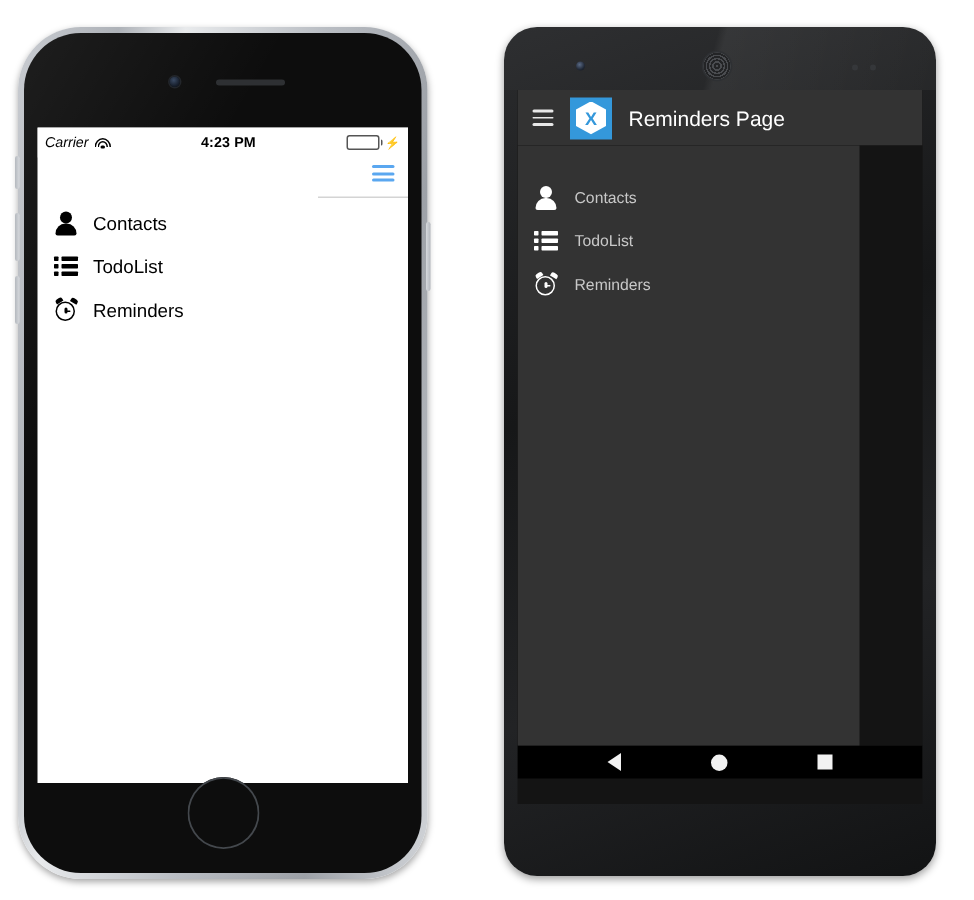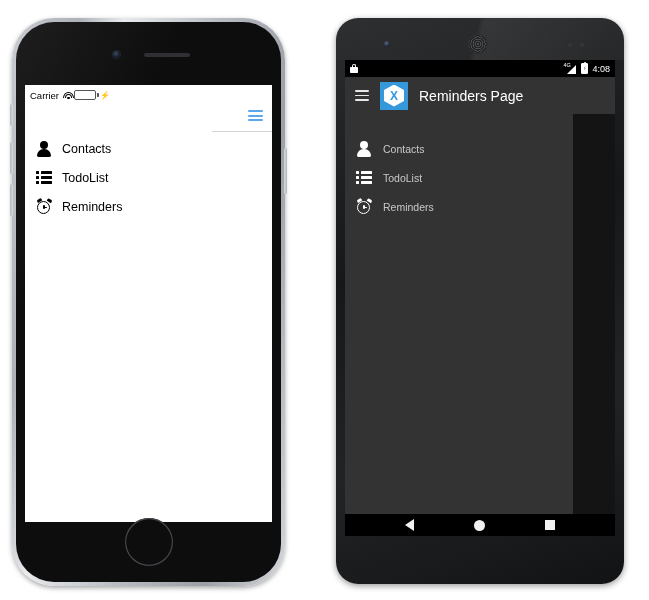--- a/index.html
+++ b/index.html
@@ -97,21 +97,21 @@
   .ios-status {
     height: 20px;
     display: flex;
     align-items: center;
     padding: 0 5px;
     font-size: 9.5px;
     color: #000;
     background: #ffffff;
     box-sizing: border-box;
   }
-  .ios-carrier { display: flex; align-items: flex-end; gap: 4px; }
+  .ios-carrier { display: flex; align-items: flex-end; gap: 4px; font-style: italic; }
   .wifi-icon {
     display: inline-block;
     width: 11px;
     height: 9px;
     position: relative;
   }
   .wifi-icon i {
     position: absolute;
     left: 50%;
     border: 1.4px solid #000;
@@ -484,20 +484,21 @@
 
       <div class="ios-status">
         <div class="ios-carrier">
           <span>Carrier</span>
           <span class="wifi-icon">
             <i></i>
               <i></i>
               <i></i>
           </span>
         </div>
+        <div class="ios-time">4:23 PM</div>
         <div class="ios-batt-wrap">
           <span class="batt-body">
             <span class="batt-fill"></span>
           </span>
           <span class="batt-cap"></span>
           <span class="bolt">⚡</span>
         </div>
       </div>
 
       <div class="ios-navrow">
@@ -557,34 +558,20 @@
 
 <div class="android">
   <div class="android-gloss"></div>
   <div class="an-camera"></div>
   <div class="an-speaker"></div>
   <div class="an-sensor s1"></div>
   <div class="an-sensor s2"></div>
 
   <div class="an-screen">
 
-    <div class="and-status">
-      <span class="lock-icon">
-        <span class="shackle"></span>
-          <span class="body"></span>
-      </span>
-      <span class="and-status-right">
-        <span class="sig">
-          <span class="g4">4G</span>
-          <span class="tri"></span>
-        </span>
-        <span class="abatt"></span>
-        <span class="and-time">4:08</span>
-      </span>
-    </div>
 
     <div class="and-toolbar">
       <span class="and-ham">
         <span></span>
           <span></span>
           <span></span>
       </span>
       <span class="xam-logo">
         <span class="xam-hex">X</span>
       </span>

